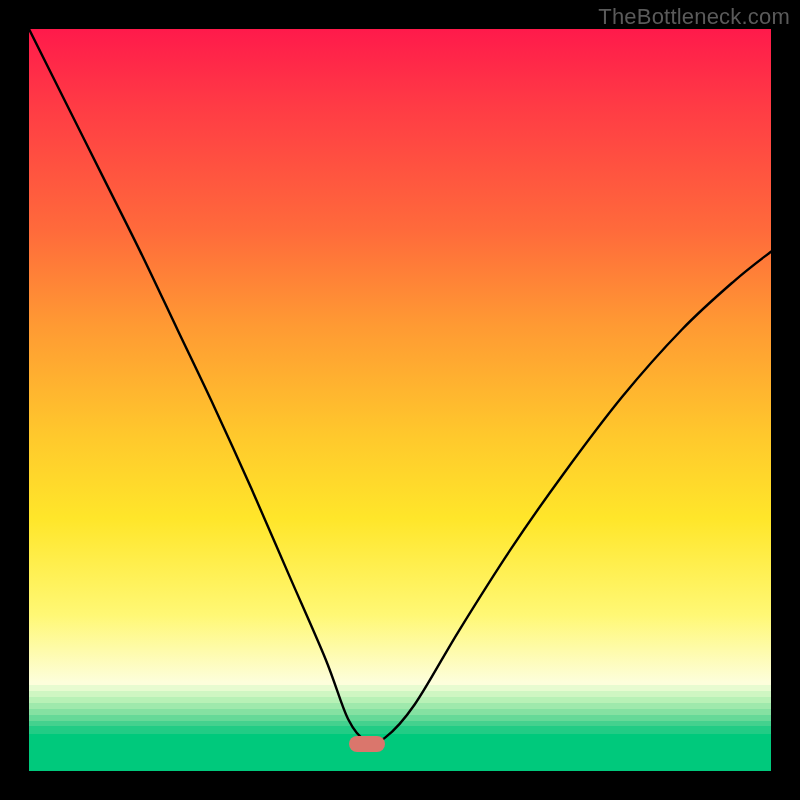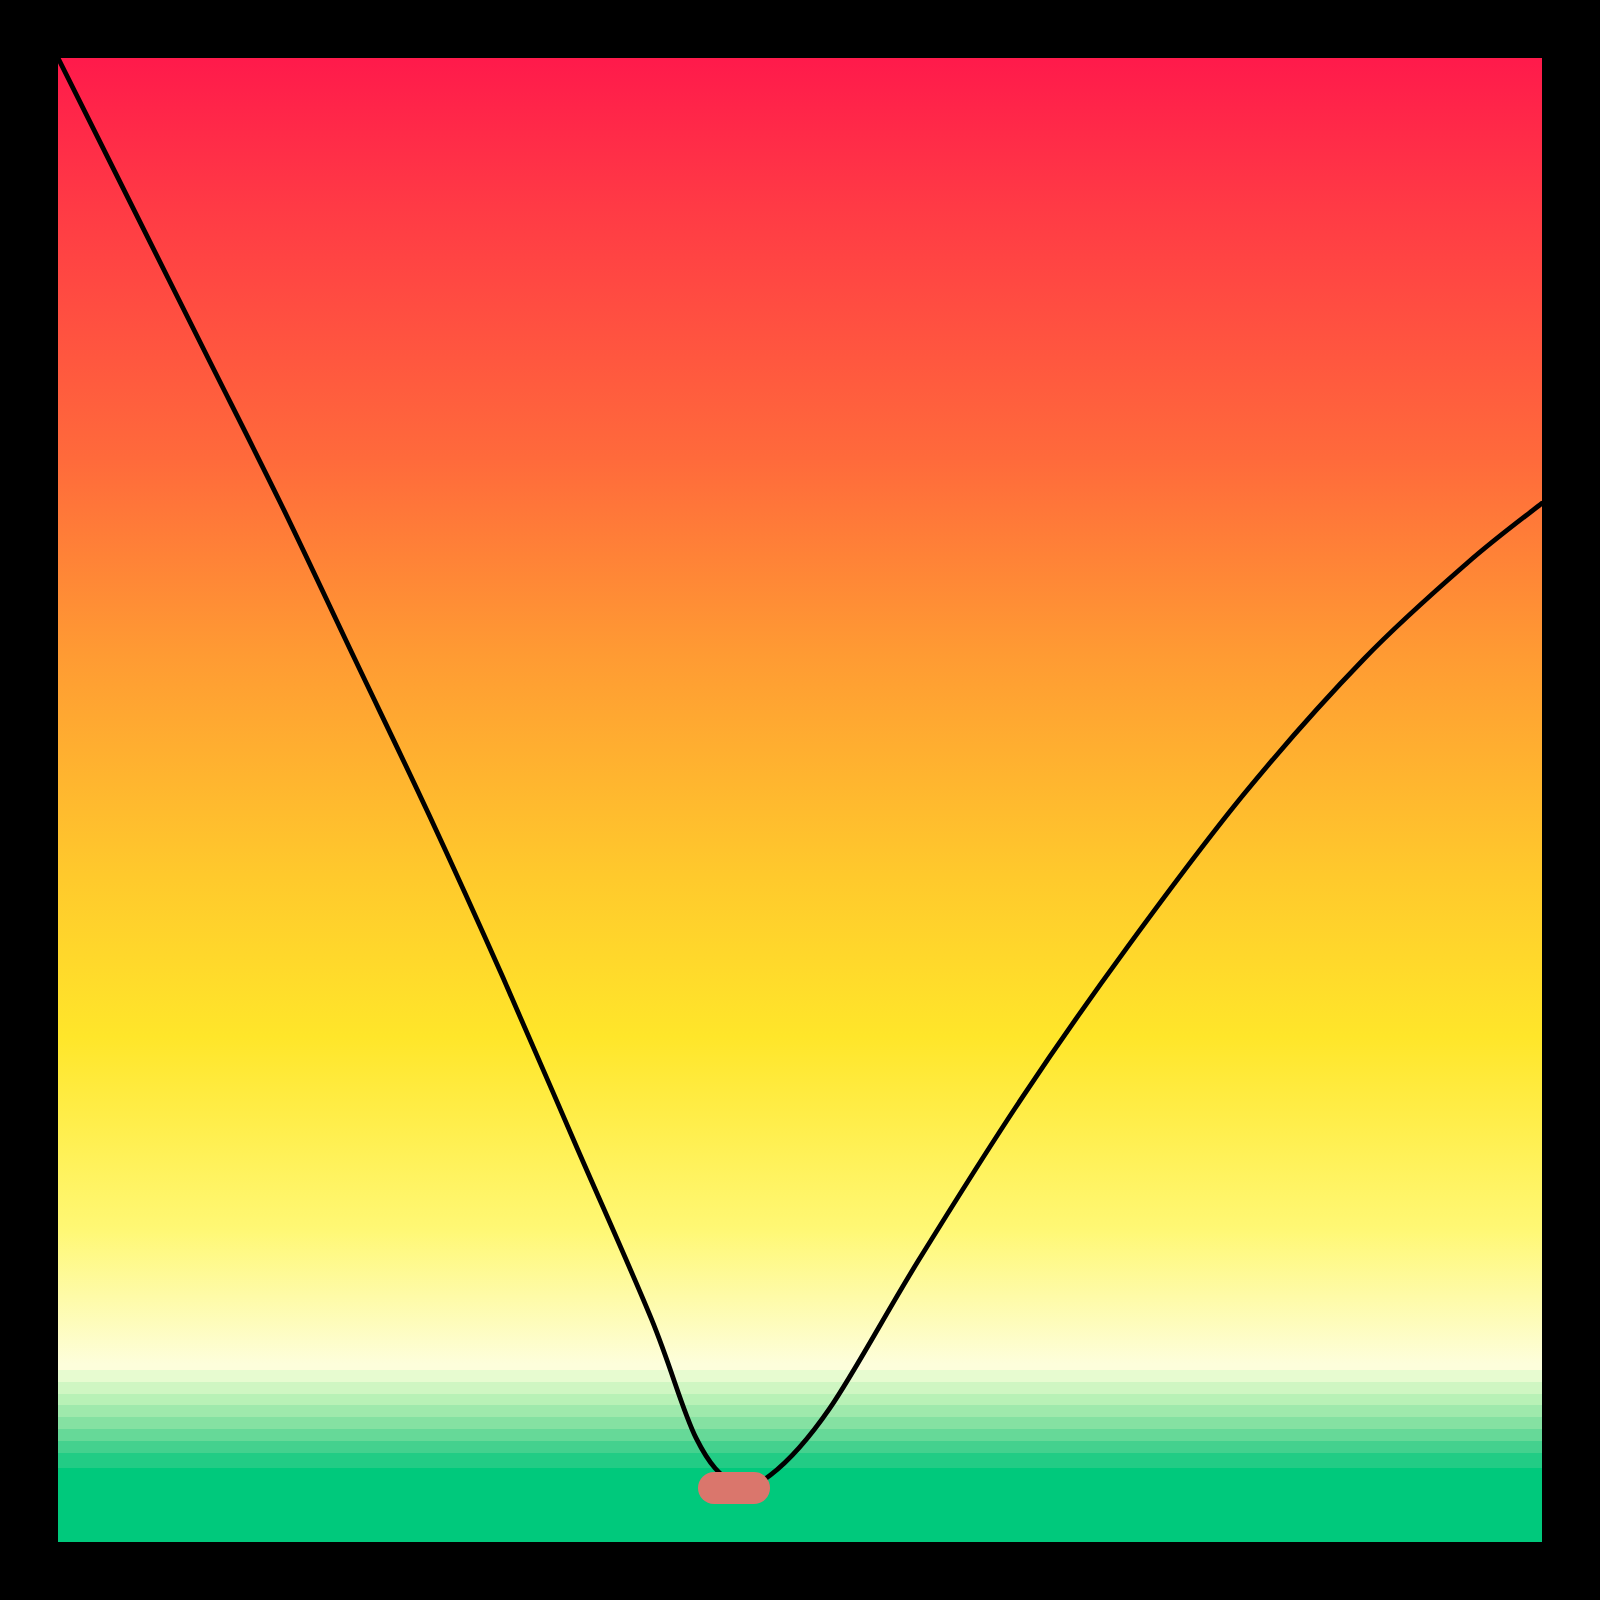--- a/index.html
+++ b/index.html
@@ -82,20 +82,21 @@
     height: 16px;
     background: #da766c;
     border-radius: 8px;
   }
 </style>
 </head>
 <body>
 
 <div class="frame">
 
+  <div class="watermark">TheBottleneck.com</div>
 
   <div class="plot-area">
     <div class="gradient"></div>
 
     <svg class="curve" viewBox="0 0 742 742" preserveAspectRatio="none">
       <path id="curve-path" fill="none" stroke="#000" stroke-width="2.4" stroke-linejoin="round" stroke-linecap="round" d="M 0.00 0.00 C 6.18 12.37, 24.73 49.47, 37.10 74.20 C 49.47 98.93, 61.83 123.67, 74.20 148.40 C 86.57 173.13, 98.93 197.25, 111.30 222.60 C 123.67 247.95, 136.03 274.54, 148.40 300.51 C 160.77 326.48, 173.13 351.83, 185.50 378.42 C 197.87 405.01, 210.23 432.22, 222.60 460.04 C 234.97 487.87, 247.33 516.93, 259.70 545.37 C 272.07 573.81, 286.91 606.58, 296.80 630.70 C 306.69 654.81, 312.26 676.46, 319.06 690.06 C 325.86 703.66, 331.43 709.23, 337.61 712.32 C 343.79 715.41, 348.12 714.79, 356.16 708.61 C 364.20 702.43, 373.47 693.15, 385.84 675.22 C 398.21 657.29, 414.28 626.99, 430.36 601.02 C 446.44 575.05, 464.99 545.37, 482.30 519.40 C 499.61 493.43, 515.69 470.55, 534.24 445.20 C 552.79 419.85, 573.81 391.41, 593.60 367.29 C 613.39 343.18, 634.41 319.68, 652.96 300.51 C 671.51 281.34, 690.06 265.26, 704.90 252.28 C 719.74 239.29, 735.82 227.55, 742.00 222.60"></path>
     </svg>
 
     <div id="marker" class="marker" style="left: 319.61px; top: 706.546px;"></div>
   </div>

